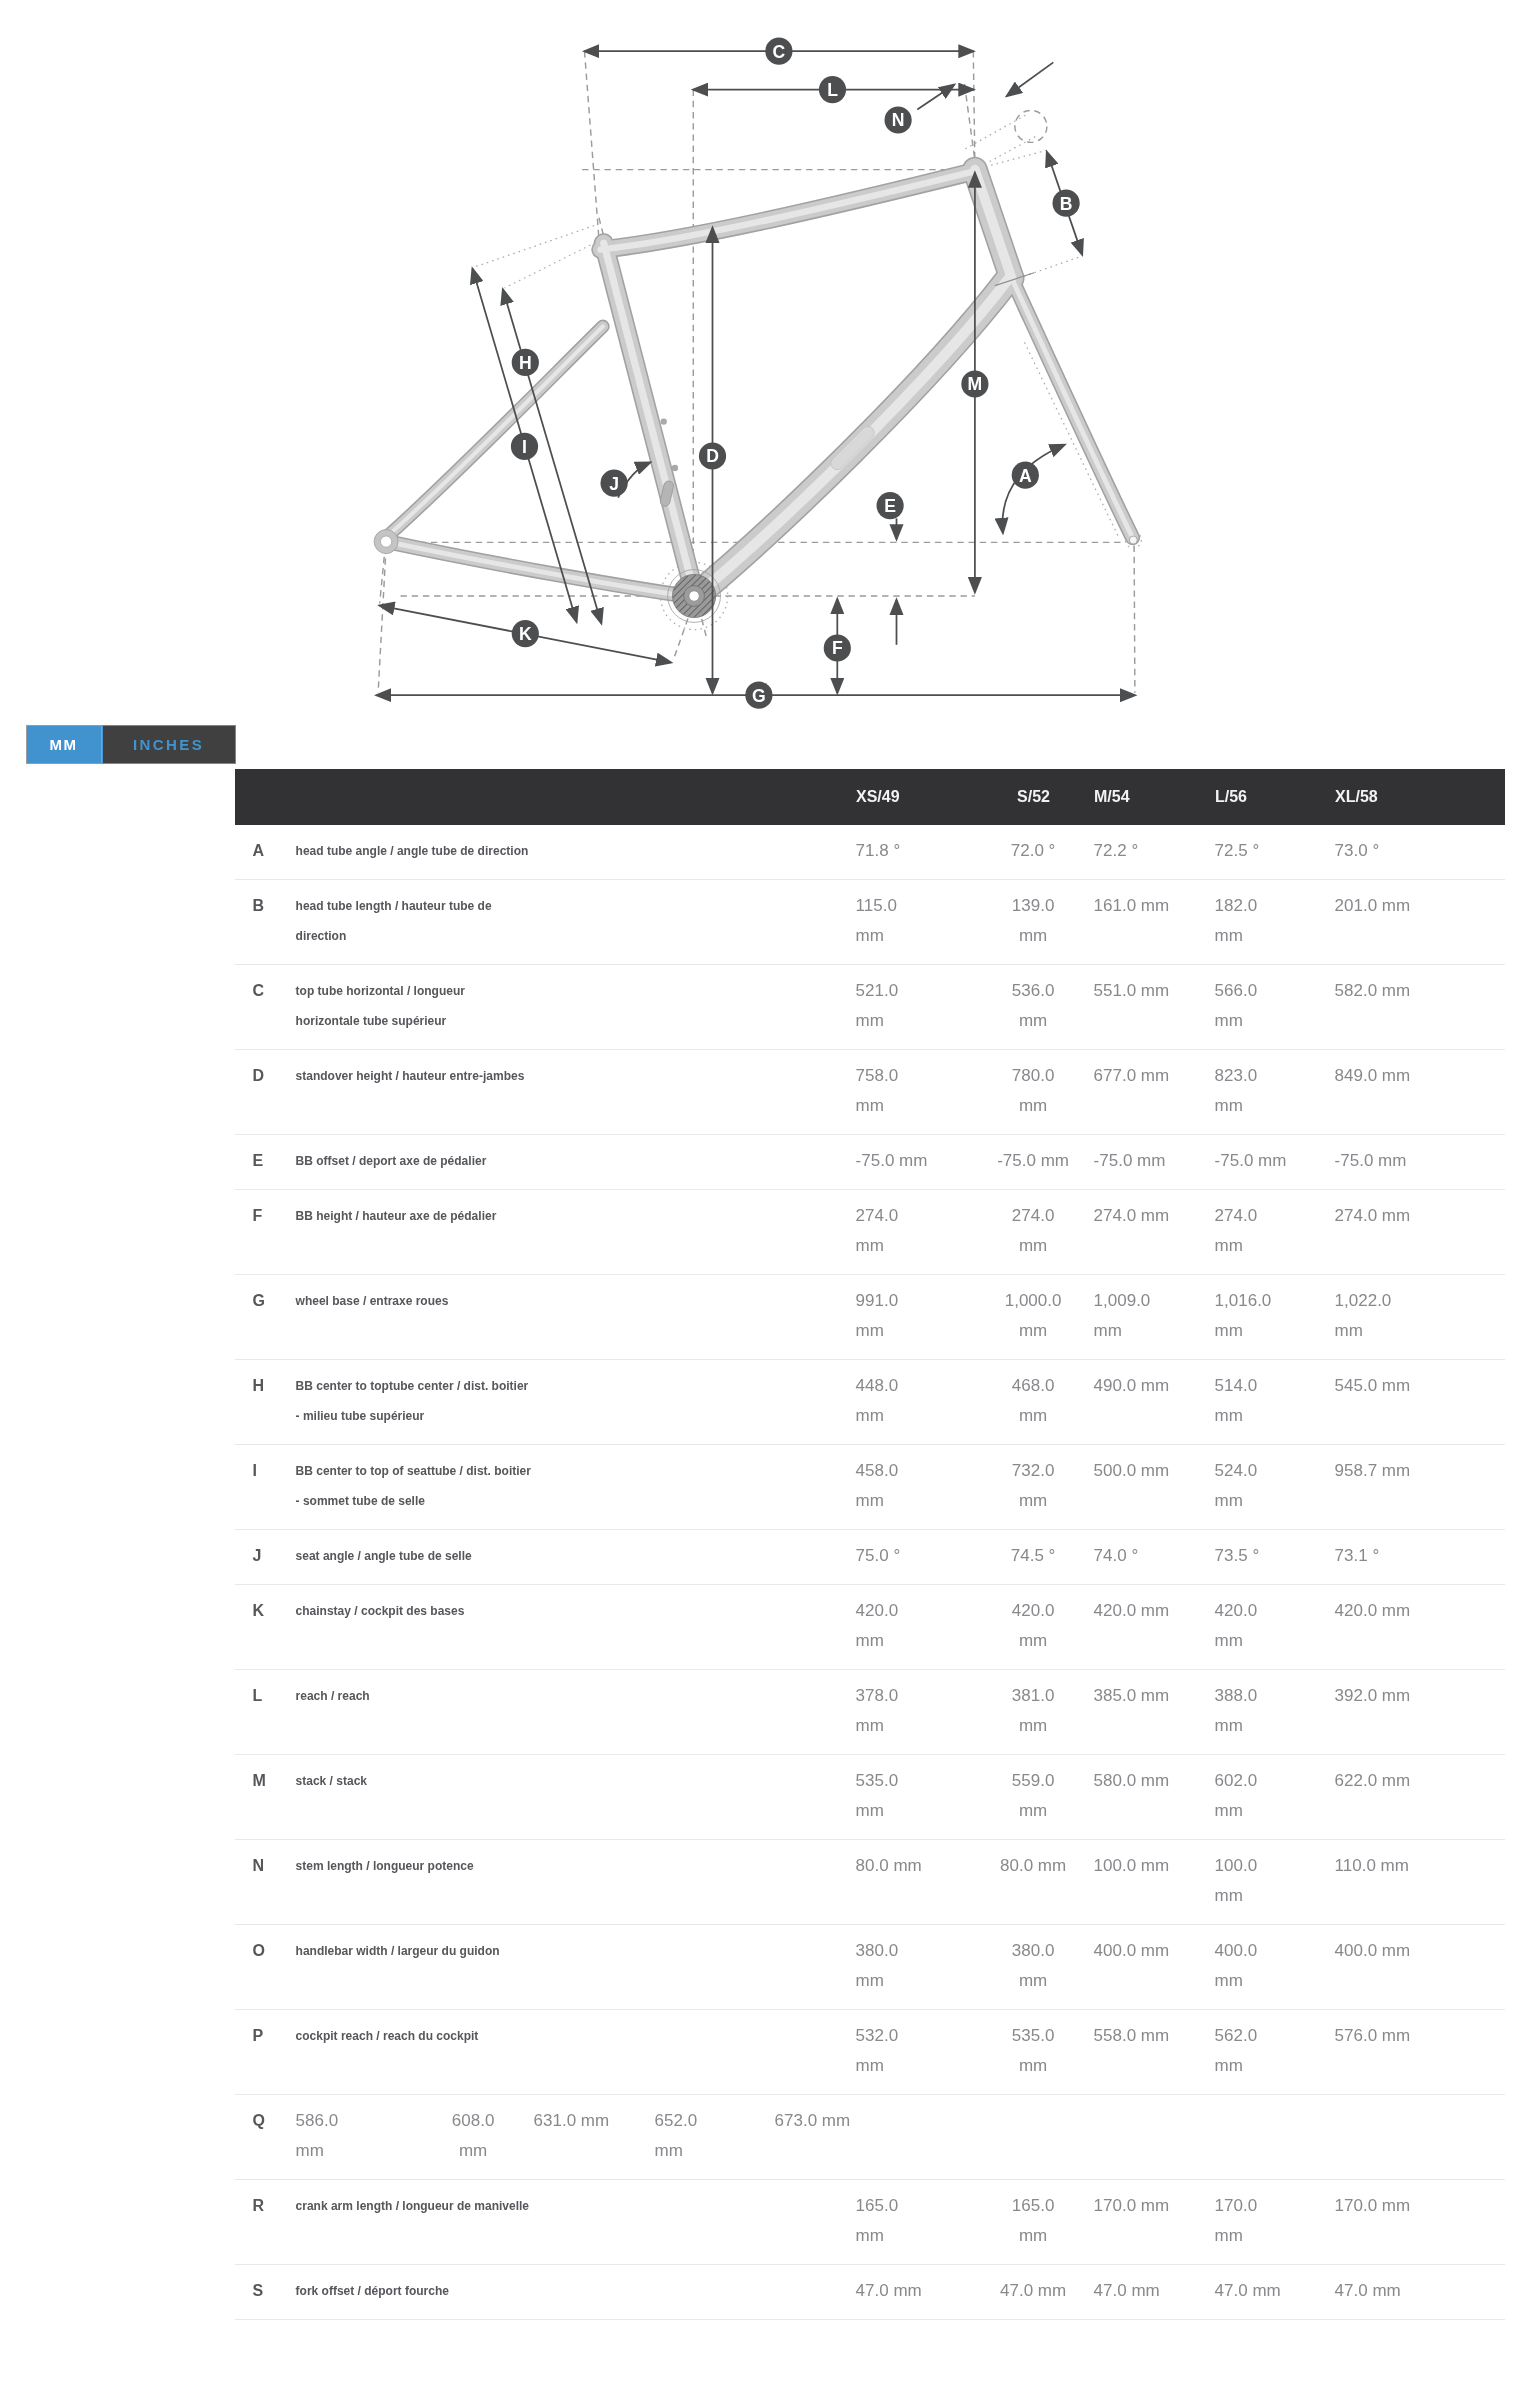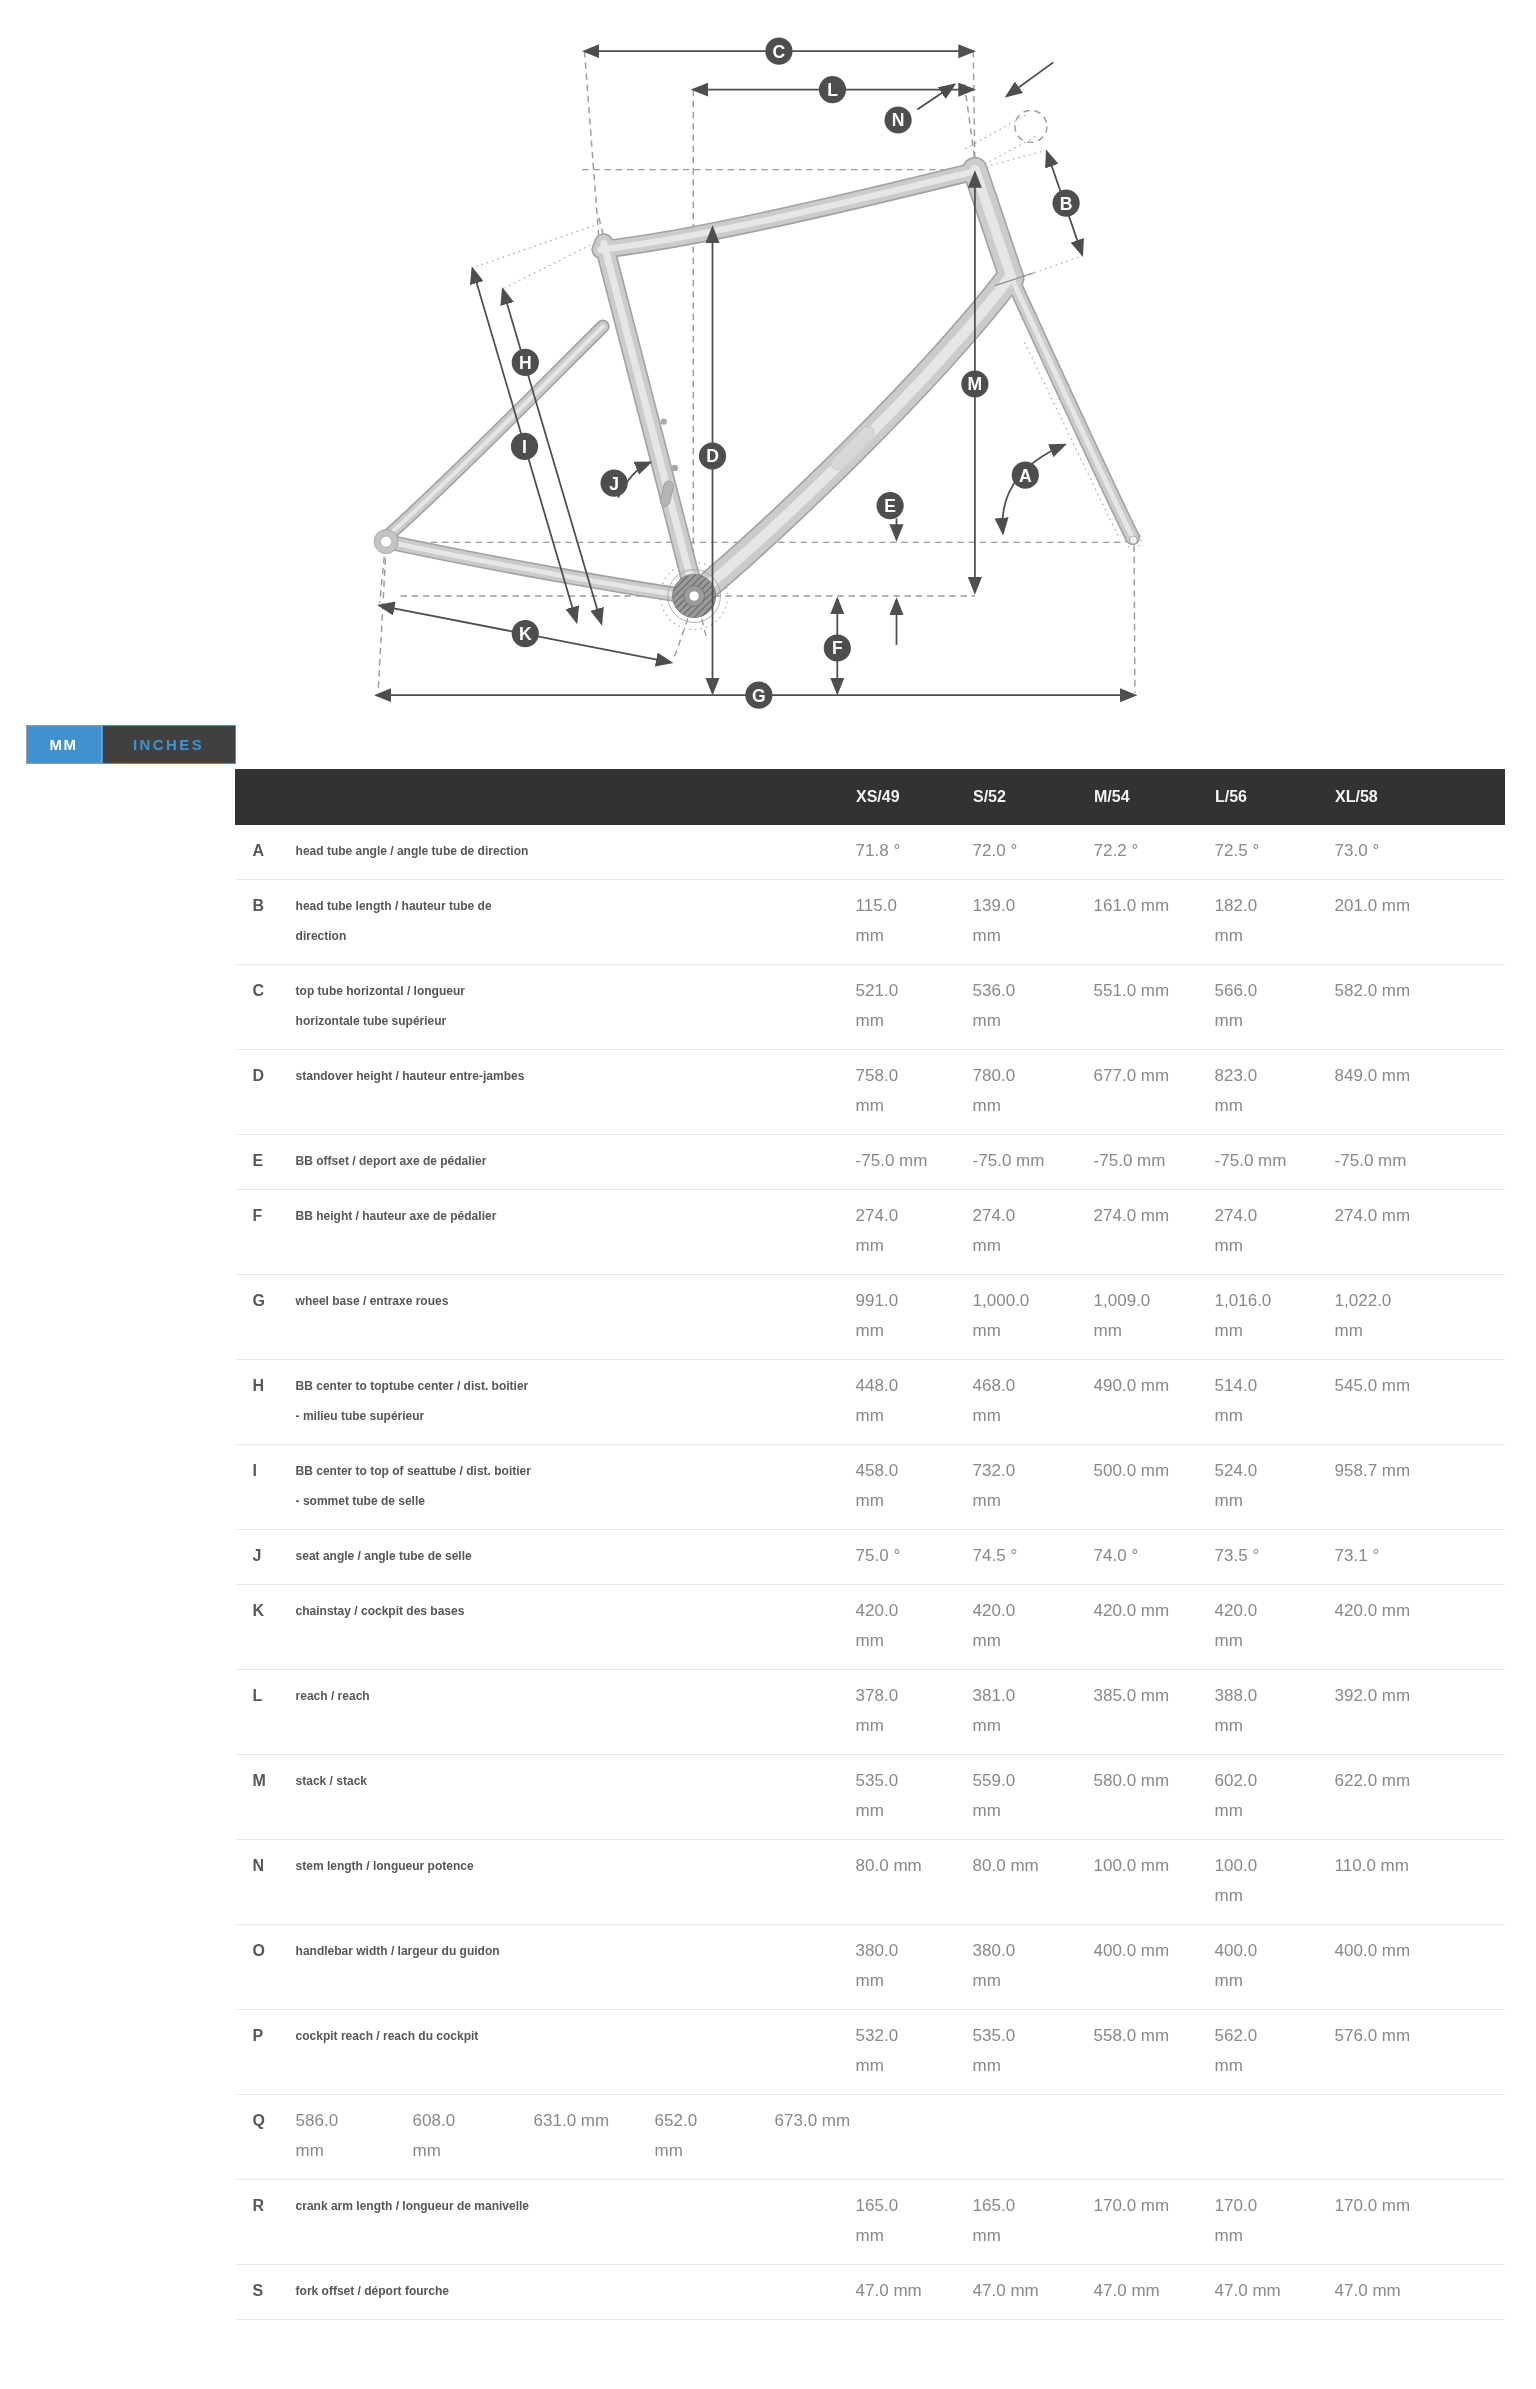--- a/index.html
+++ b/index.html
@@ -28,21 +28,21 @@
   .hspacer{width:621px;}
   .hcell{font-weight:bold;font-size:16px;color:#f2f2f2;}
   .tbody{width:100%;}
   .row{display:flex;align-items:flex-start;padding:11.2px 0 12.8px 0;
        border-bottom:1.6px solid #e9e9e9;line-height:30px;}
   .c-letter{width:43px;padding-left:17.6px;box-sizing:content-box;
             font-weight:bold;font-size:16px;color:#55575b;flex:none;}
   .c-label{width:528px;padding-right:32px;font-weight:bold;font-size:12px;color:#55575b;
            white-space:pre-line;flex:none;}
   .c-val{font-size:17px;color:#87898c;white-space:pre-line;flex:none;}
-  .w0{width:117px;} .w1{width:121px;} .w2{width:121px;} .w3{width:120px;} .w4{width:165px;}
+  .w0{width:117px;} .w1{width:121px;text-align:center;} .w2{width:121px;} .w3{width:120px;} .w4{width:165px;}
 </style>
 </head>
 <body>
 
 <div class="page">
 
   <svg class="diagram" width="1537" height="748" viewBox="0 0 1920 935">
     <defs>
       <marker id="ah" viewBox="0 0 10 8" refX="8.5" refY="4" markerWidth="10" markerHeight="8" orient="auto-start-reverse">
         <path d="M0,0 L10,4 L0,8 z" fill="#4d4e50"></path>

